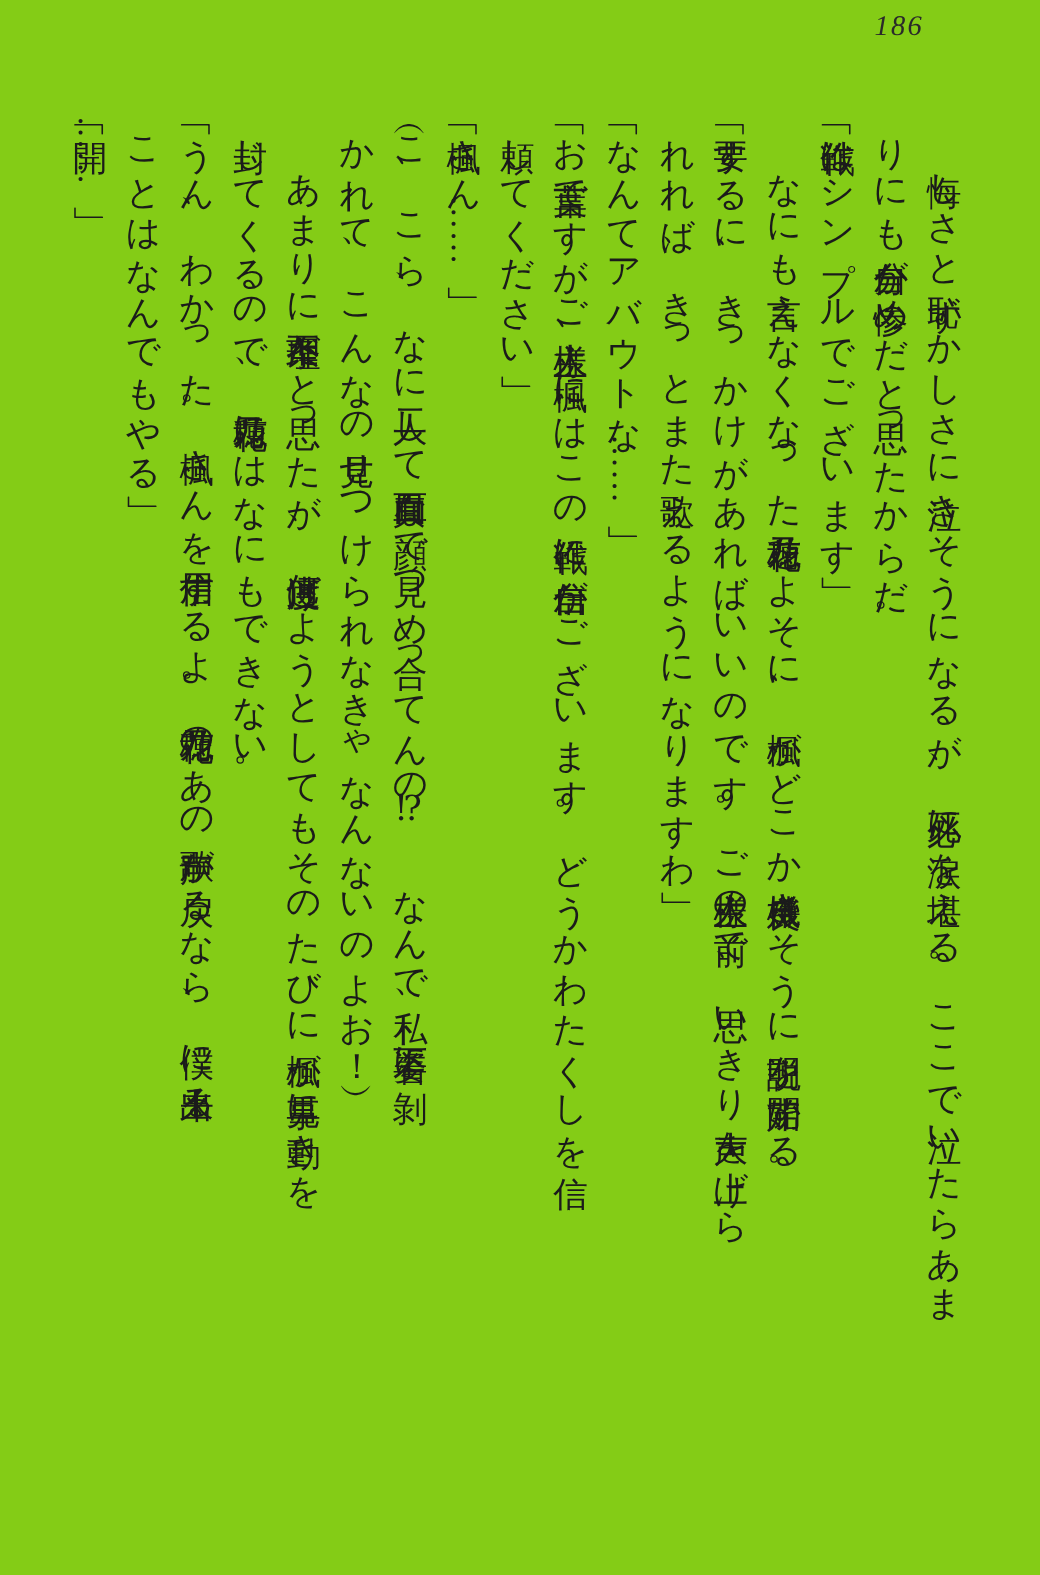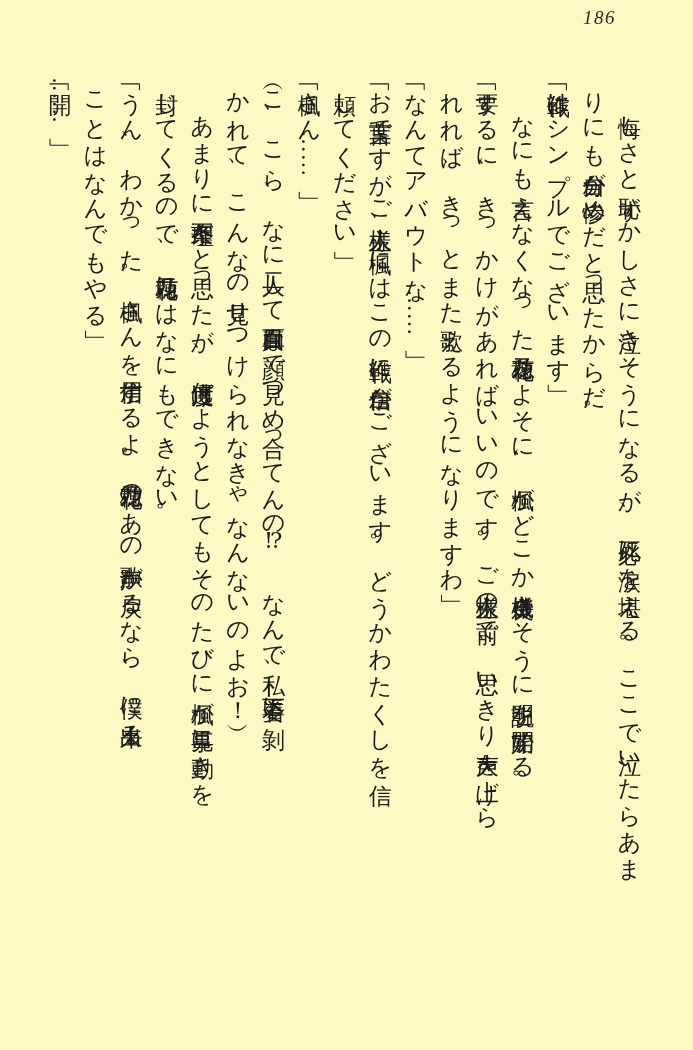--- a/index.html
+++ b/index.html
@@ -3,21 +3,21 @@
 <meta charset="utf-8">
 <style>
   * { margin: 0; padding: 0; box-sizing: border-box; }
   html, body { background: #ffffff; }
 
   .page {
     position: relative;
     width: 693px;
     height: 1050px;
     margin: 0 auto;
-    background: #fef9c3;
+    background: #84cc16;
     color: #1b1b1b;
     font-family: "Liberation Serif", "DejaVu Serif", serif;
     overflow: hidden;
   }
 
   .page-number {
     position: absolute;
     top: 7px;
     left: 583px;
     font-size: 19px;

